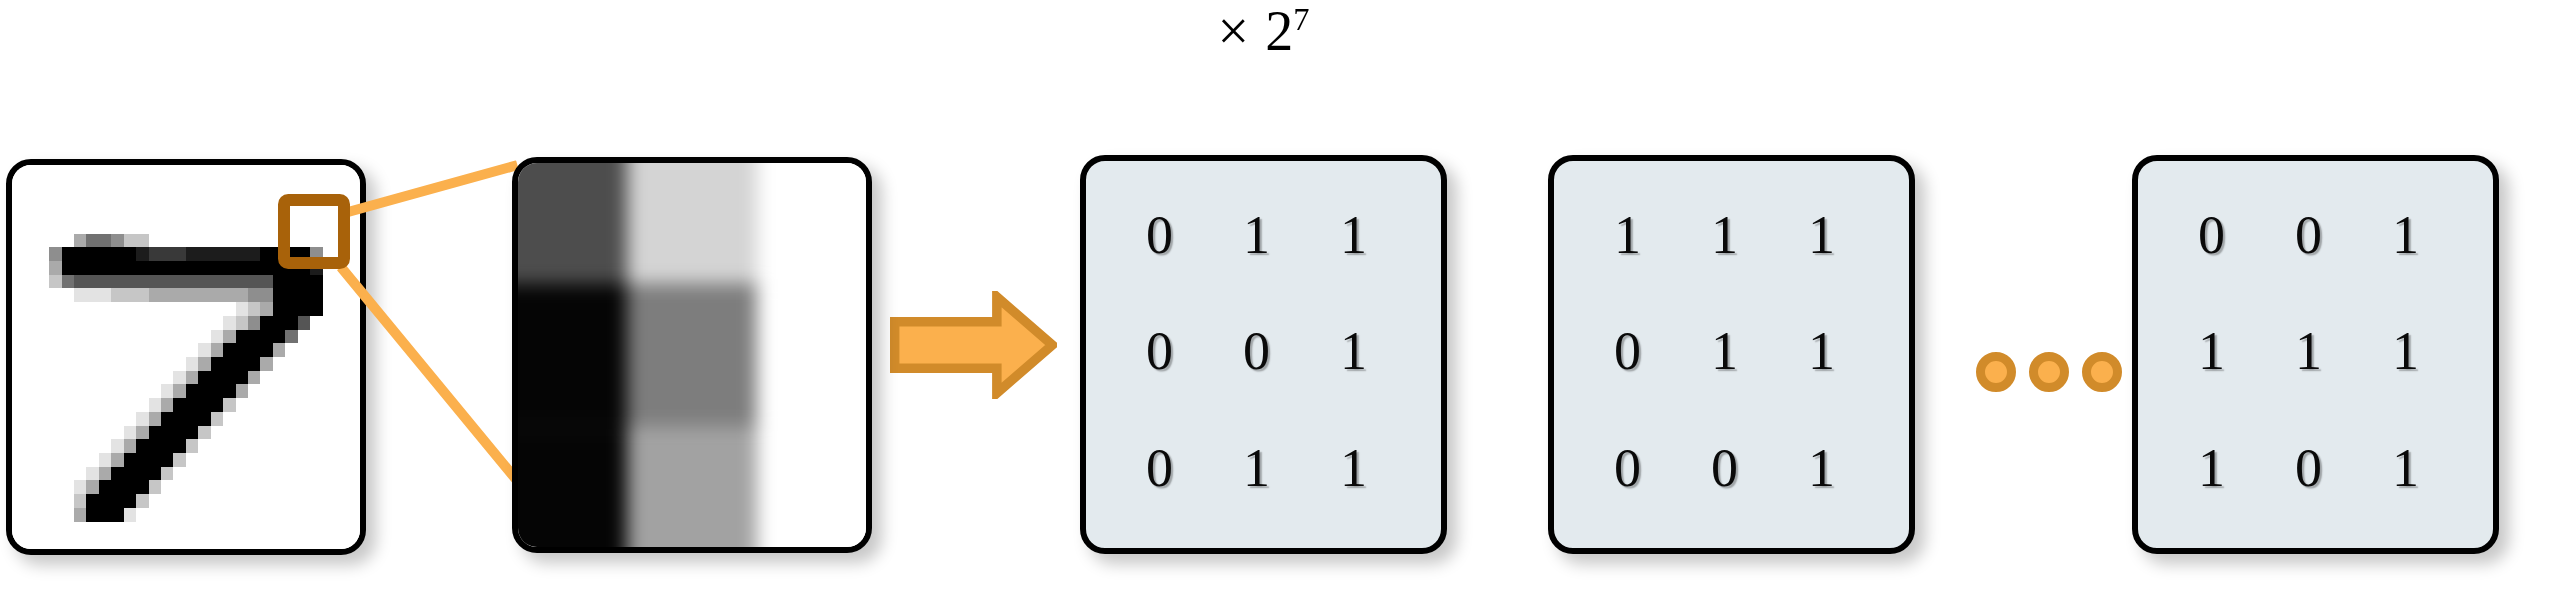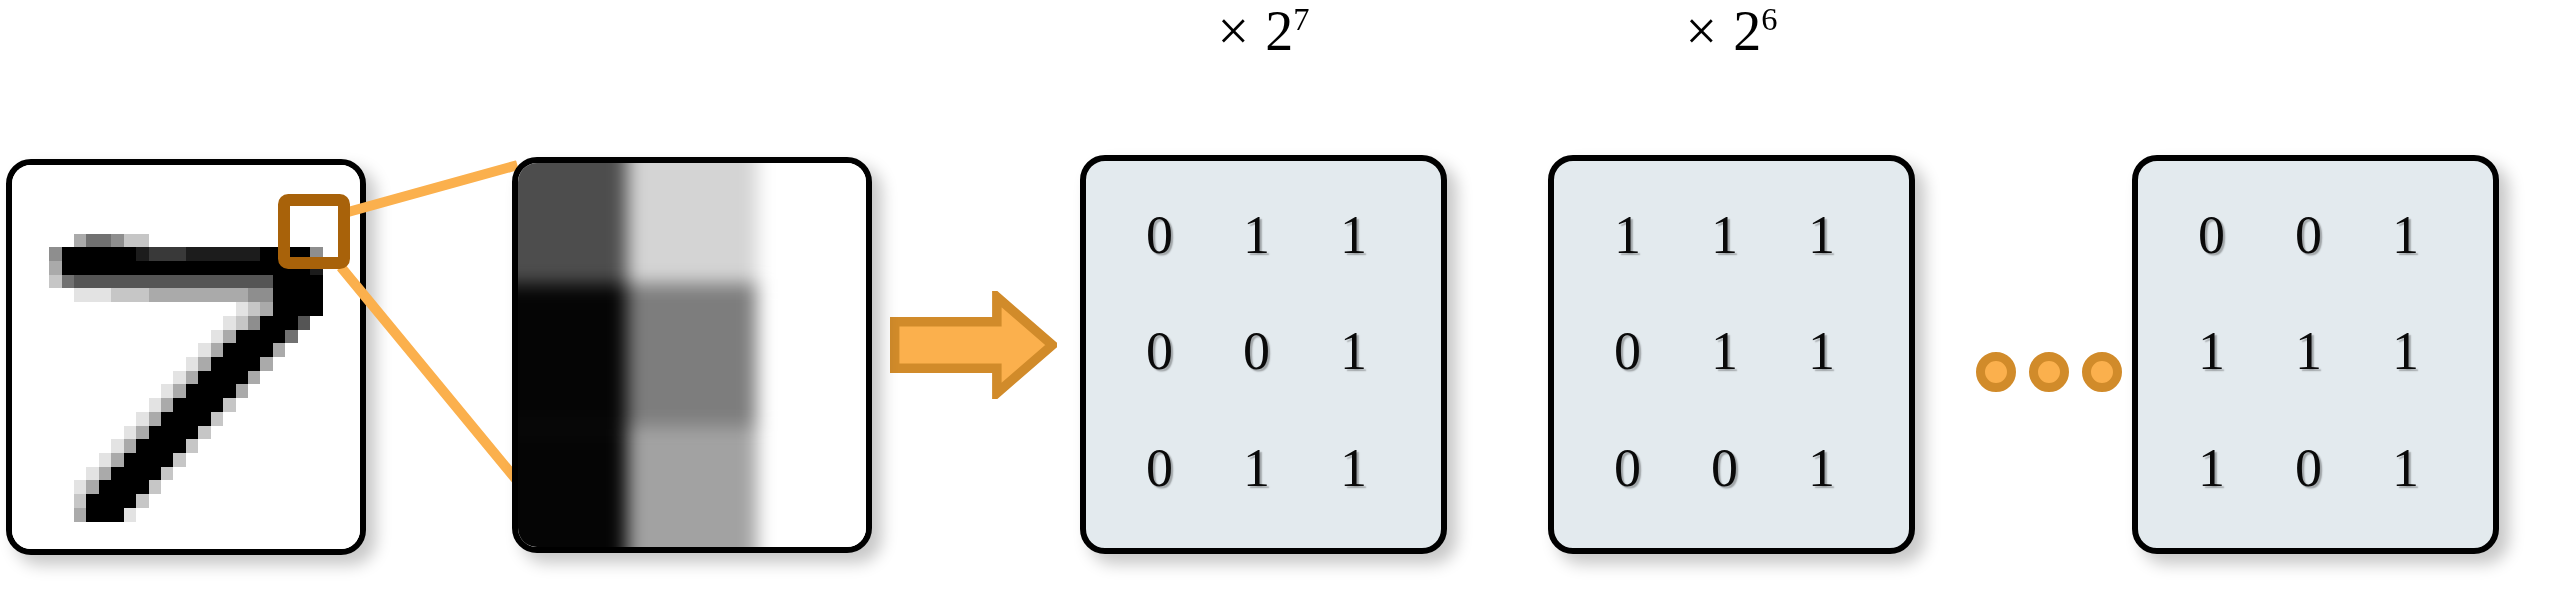--- a/index.html
+++ b/index.html
@@ -1006,23 +1006,20 @@
         <div class="matrix-cell">0</div>
         <div class="matrix-cell">1</div>
         <div class="matrix-cell">0</div>
         <div class="matrix-cell">1</div>
         <div class="matrix-cell">1</div>
       </div>
     </div>
   </div>
 
   <div class="matrix-group" id="matrix-group-1">
-    <div class="matrix-label">
-      <span class="mul">×</span>&nbsp;<span>2</span><sup>6</sup>
-    </div>
     <div class="card matrix-card">
       <div class="matrix-grid">
         <div class="matrix-cell">1</div>
         <div class="matrix-cell">1</div>
         <div class="matrix-cell">1</div>
         <div class="matrix-cell">0</div>
         <div class="matrix-cell">1</div>
         <div class="matrix-cell">1</div>
         <div class="matrix-cell">0</div>
         <div class="matrix-cell">0</div>

